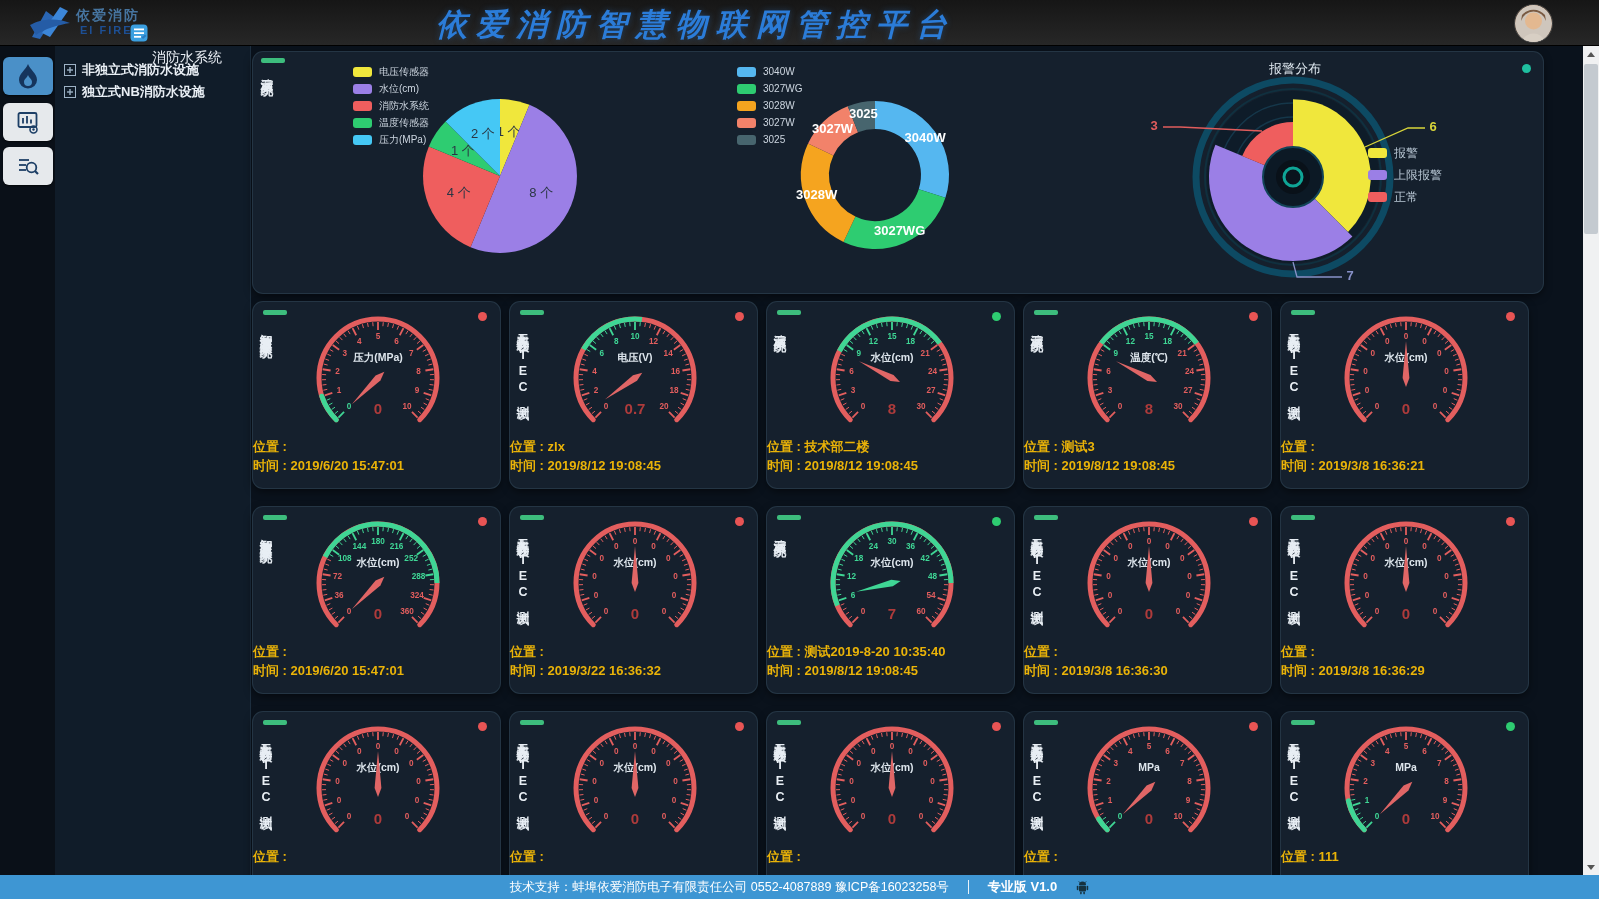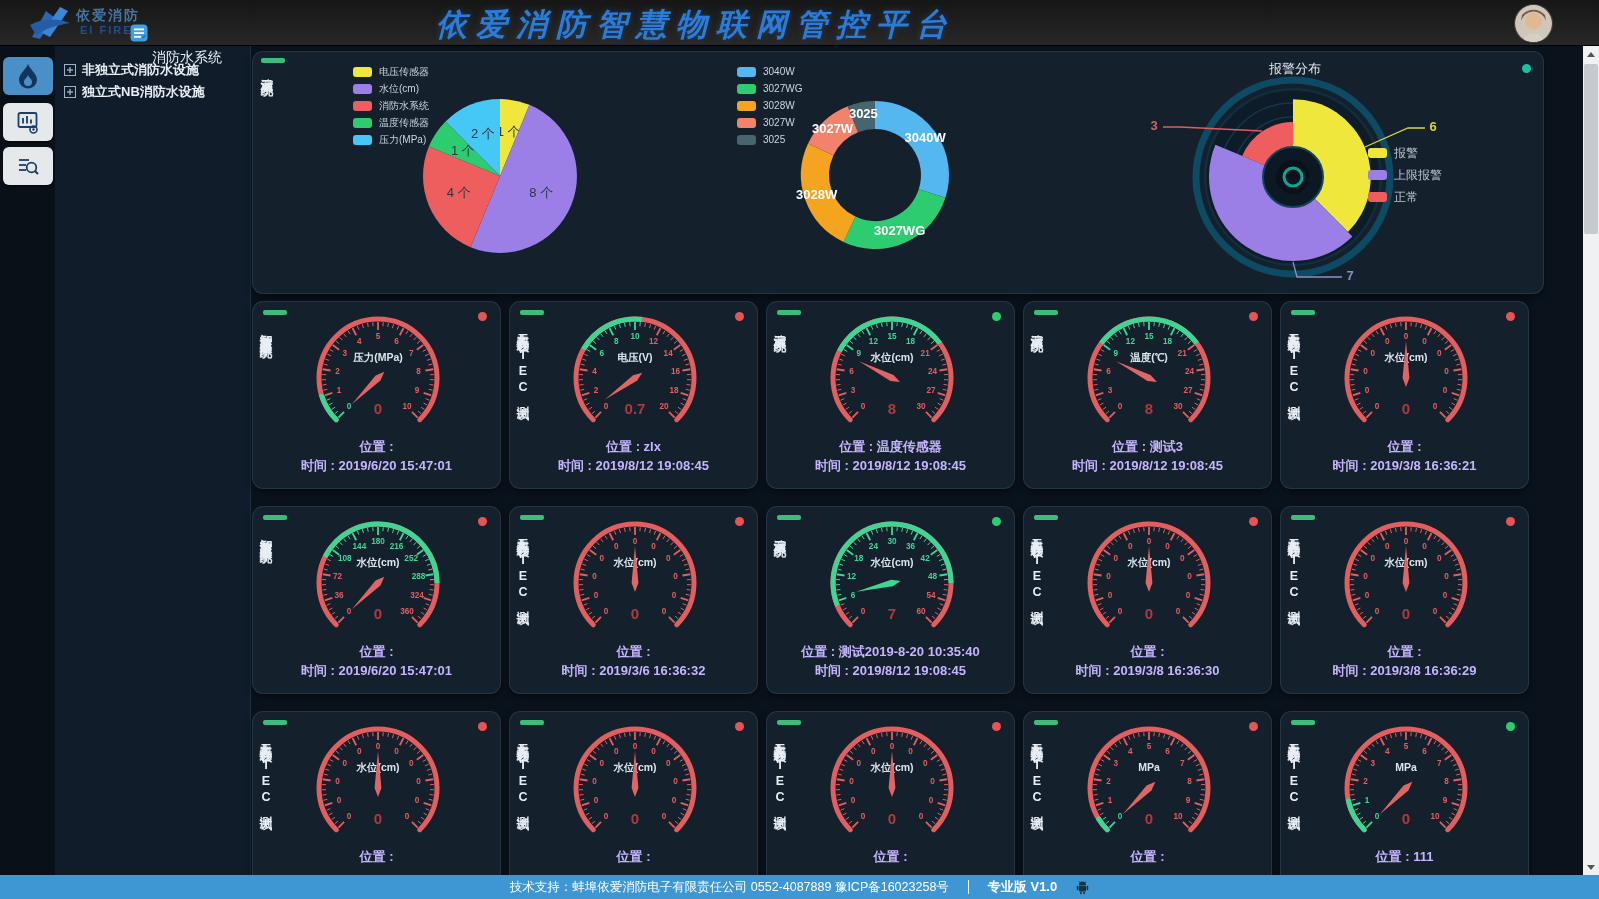--- a/index.html
+++ b/index.html
@@ -27,21 +27,21 @@
   .tree-item{position:absolute;left:9px;height:20px;display:flex;align-items:center;gap:6px;
     color:#e9eff5;font-size:13px;font-weight:bold;white-space:nowrap;}
   
   .panel{position:absolute;background:#15202d;border-radius:10px;
     box-shadow:0 0 0 1px #243544,0 3px 8px rgba(0,0,0,.55);}
   .dash{position:absolute;left:10px;top:8px;width:24px;height:5px;border-radius:2px;background:#3dbd7d;}
   .vlabel{position:absolute;left:5px;top:22px;writing-mode:vertical-rl;text-orientation:upright;
     color:#e8eef4;font-size:12.5px;font-weight:bold;letter-spacing:2px;line-height:15px;}
   .dot{position:absolute;right:13px;top:10px;width:9px;height:9px;border-radius:50%;}
   .dot.red{background:#e85454;} .dot.green{background:#2ecc71;} .dot.teal{background:#1fbfa0;}
-  .loc-line,.time-line{position:absolute;left:0;width:100%;text-align:center;color:#c4b5fd;
+  .loc-line,.time-line{position:absolute;left:0;width:100%;text-align:left;color:#eab308;
     font-size:13px;font-weight:bold;}
   .loc-line{top:136px;} .time-line{top:155px;}
   
   .legend{position:absolute;z-index:5;}
   .lg-item{display:flex;align-items:center;height:17px;gap:7px;cursor:pointer;}
   .lg-sw{width:19px;height:10px;border-radius:3px;flex:0 0 auto;}
   .lg-lb{font-size:10px;color:#cdd6e0;white-space:nowrap;}
   .legend.big .lg-item{height:22px;} .legend.big .lg-lb{font-size:12px;color:#b9c7d4;}
   .rose-title{position:absolute;left:987px;top:8px;width:110px;text-align:center;
     font-size:13px;font-weight:normal;color:#dfe8f0;}
@@ -464,21 +464,21 @@
         <line x1="153.2591649125286" y1="91.30495168499705" x2="145.65071278216737" y2="88.83281572999748" stroke="#e35e5e" stroke-width="1.8"></line>
         <text x="138.9933171681013" y="86.66969676937285" font-size="8.2" fill="#e35e5e" font-weight="bold" text-anchor="middle" dominant-baseline="middle" font-family="&quot;Liberation Sans&quot;,sans-serif">27</text>
         <line x1="139.59797974644667" y1="113.59797974644665" x2="133.94112549695427" y2="107.94112549695427" stroke="#e35e5e" stroke-width="1.8"></line>
         <text x="128.99137802864846" y="102.99137802864844" font-size="8.2" fill="#e35e5e" font-weight="bold" text-anchor="middle" dominant-baseline="middle" font-family="&quot;Liberation Sans&quot;,sans-serif">30</text>
         <text x="100" y="54" font-size="10.5" fill="#dde5ec" font-weight="bold" text-anchor="middle" dominant-baseline="middle" font-family="&quot;Liberation Sans&quot;,sans-serif">水位(cm)</text>
         <text x="100" y="106" font-size="15" fill="#ae3b3b" font-weight="bold" text-anchor="middle" dominant-baseline="middle" font-family="&quot;Liberation Sans&quot;,sans-serif">8</text>
         <g transform="translate(100,74) rotate(-153)">
           <polygon points="36.96,0 0,3.4 -8.96,0 0,-3.4" fill="#e06666"></polygon>
         </g>
       </svg>
-      <div class="loc-line">位置 : 温度传感器</div>
+      <div class="loc-line">位置 : 技术部二楼</div>
       <div class="time-line">时间 : 2019/8/12 19:08:45</div>
     </div>
     <div class="panel" style="left: 1024px; top: 302px; width: 247px; height: 186px;">
       <div class="dash"></div>
       <div class="dot red"></div>
       <div class="vlabel">演示系统</div>
       <svg width="200" height="138" style="position: absolute; left: 25px; top: 2px;">
         <path d="M 58.280699909993686 115.7193000900063 A 59 59 0 1 1 141.7193000900063 115.7193000900063" fill="none" stroke="#e35e5e" stroke-width="5" stroke-linecap="round"></path>
         <path d="M 52.26799733187811 39.320670114744075 A 59 59 0 0 1 147.7320026681219 39.32067011474408" fill="none" stroke="#3fd695" stroke-width="5" stroke-linecap="butt"></path>
         <line x1="56.8512584045558" y1="109.69574342592662" x2="59.93331137565896" y2="107.14604746693186" stroke="#e35e5e" stroke-width="1"></line>
@@ -775,21 +775,21 @@
         <text x="138.9933171681013" y="86.66969676937285" font-size="8.2" fill="#e35e5e" font-weight="bold" text-anchor="middle" dominant-baseline="middle" font-family="&quot;Liberation Sans&quot;,sans-serif">0</text>
         <line x1="139.59797974644667" y1="113.59797974644665" x2="133.94112549695427" y2="107.94112549695427" stroke="#e35e5e" stroke-width="1.8"></line>
         <text x="128.99137802864846" y="102.99137802864844" font-size="8.2" fill="#e35e5e" font-weight="bold" text-anchor="middle" dominant-baseline="middle" font-family="&quot;Liberation Sans&quot;,sans-serif">0</text>
         <text x="100" y="54" font-size="10.5" fill="#dde5ec" font-weight="bold" text-anchor="middle" dominant-baseline="middle" font-family="&quot;Liberation Sans&quot;,sans-serif">水位(cm)</text>
         <text x="100" y="106" font-size="15" fill="#ae3b3b" font-weight="bold" text-anchor="middle" dominant-baseline="middle" font-family="&quot;Liberation Sans&quot;,sans-serif">0</text>
         <g transform="translate(100,74) rotate(-90)">
           <polygon points="36.96,0 0,3.4 -8.96,0 0,-3.4" fill="#e06666"></polygon>
         </g>
       </svg>
       <div class="loc-line">位置 : </div>
-      <div class="time-line">时间 : 2019/3/6 16:36:32</div>
+      <div class="time-line">时间 : 2019/3/22 16:36:32</div>
     </div>
     <div class="panel" style="left: 767px; top: 507px; width: 247px; height: 186px;">
       <div class="dash"></div>
       <div class="dot green"></div>
       <div class="vlabel">演示系统</div>
       <svg width="200" height="138" style="position: absolute; left: 25px; top: 2px;">
         <path d="M 58.280699909993686 115.7193000900063 A 59 59 0 1 1 141.7193000900063 115.7193000900063" fill="none" stroke="#e35e5e" stroke-width="5" stroke-linecap="round"></path>
         <path d="M 45.49110758183407 96.57832250954027 A 59 59 0 1 1 159 74" fill="none" stroke="#3fd695" stroke-width="5" stroke-linecap="butt"></path>
         <line x1="56.8512584045558" y1="109.69574342592662" x2="59.93331137565896" y2="107.14604746693186" stroke="#e35e5e" stroke-width="1"></line>
         <line x1="53.68348784062452" y1="105.4766691597193" x2="56.99181013772277" y2="103.22833564831078" stroke="#e35e5e" stroke-width="1"></line>

